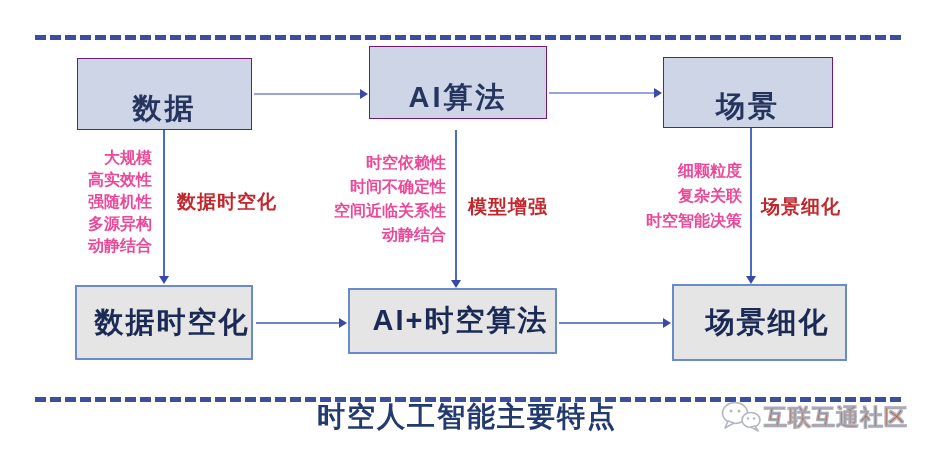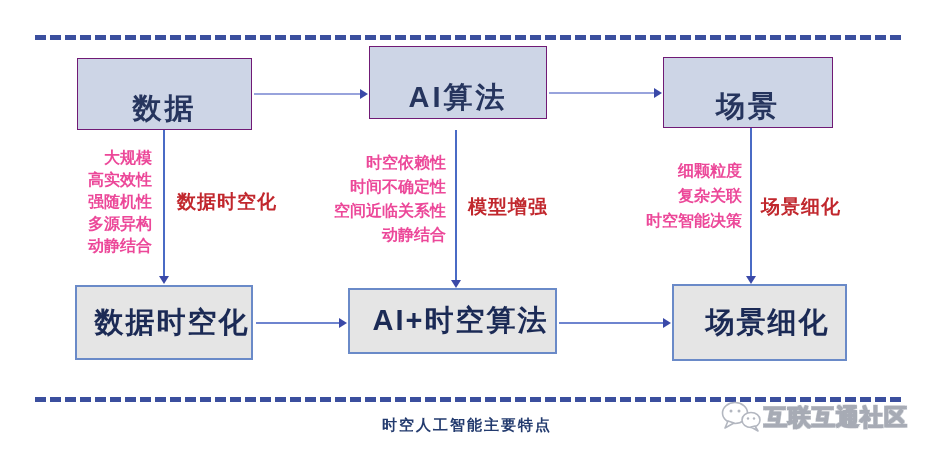--- a/index.html
+++ b/index.html
@@ -32,28 +32,28 @@
     position:absolute;text-align:right;color:#ec4899;font-weight:bold;font-size:16px;
     white-space:nowrap;
   }
   .features.c0{line-height:22px;}
   .features.c1{line-height:24px;}
   .features.c2{line-height:25px;}
   .redlabel{
     position:absolute;color:#c1272d;font-weight:bold;font-size:19px;letter-spacing:1px;white-space:nowrap;
   }
   .caption{
-    position:absolute;left:0;top:416px;width:934px;text-align:center;
-    color:#223a6e;font-size:15px;font-weight:bold;letter-spacing:2px;
+    position:absolute;left:0;top:398px;width:934px;text-align:center;
+    color:#223a6e;font-size:28px;font-weight:bold;letter-spacing:2px;
   }
   .watermark{position:absolute;left:712px;top:398px;width:222px;height:56px;}
   .wm-icon{position:absolute;left:8px;top:3px;}
   .wm-name{
-    position:absolute;left:52px;top:4px;font-size:23px;font-weight:bold;letter-spacing:1px;
-    color:#14532d;-webkit-text-stroke:1.2px #a7abb5;
+    position:absolute;left:52px;top:4px;font-size:23px;font-weight:normal;letter-spacing:1px;
+    color:#c2410c;-webkit-text-stroke:1.2px #a7abb5;
     text-shadow:1px 1px 0 #c9ccd2,-1px -1px 0 #c9ccd2,1px -1px 0 #c9ccd2,-1px 1px 0 #c9ccd2;
     white-space:nowrap;
   }
   .wm-badge{
     position:absolute;left:142px;top:25px;font-size:24px;font-weight:bold;letter-spacing:1px;
     color:#f0b93b;
     text-shadow:1px 1px 0 #2b2b2b,-1px -1px 0 #2b2b2b,1px -1px 0 #2b2b2b,-1px 1px 0 #2b2b2b;
     white-space:nowrap;
     margin-top:40px;
   }

